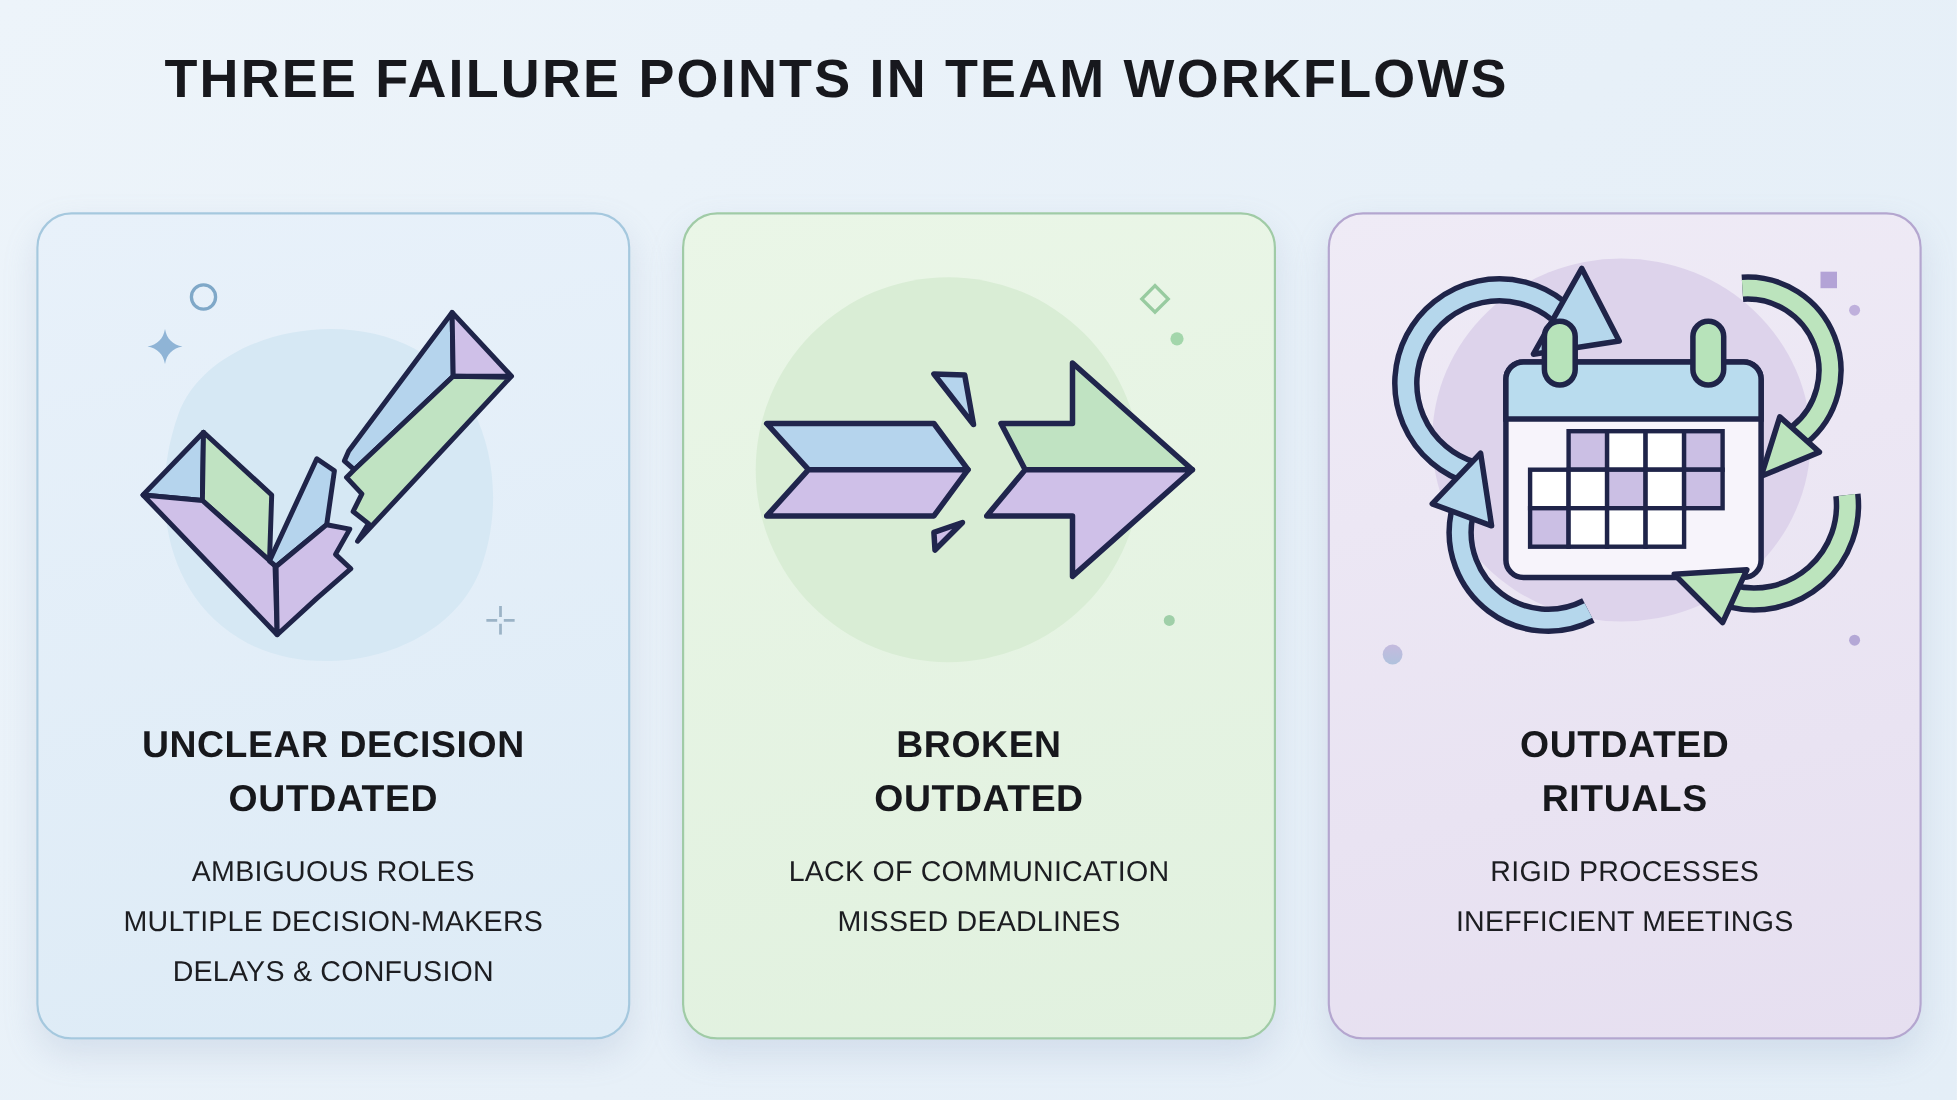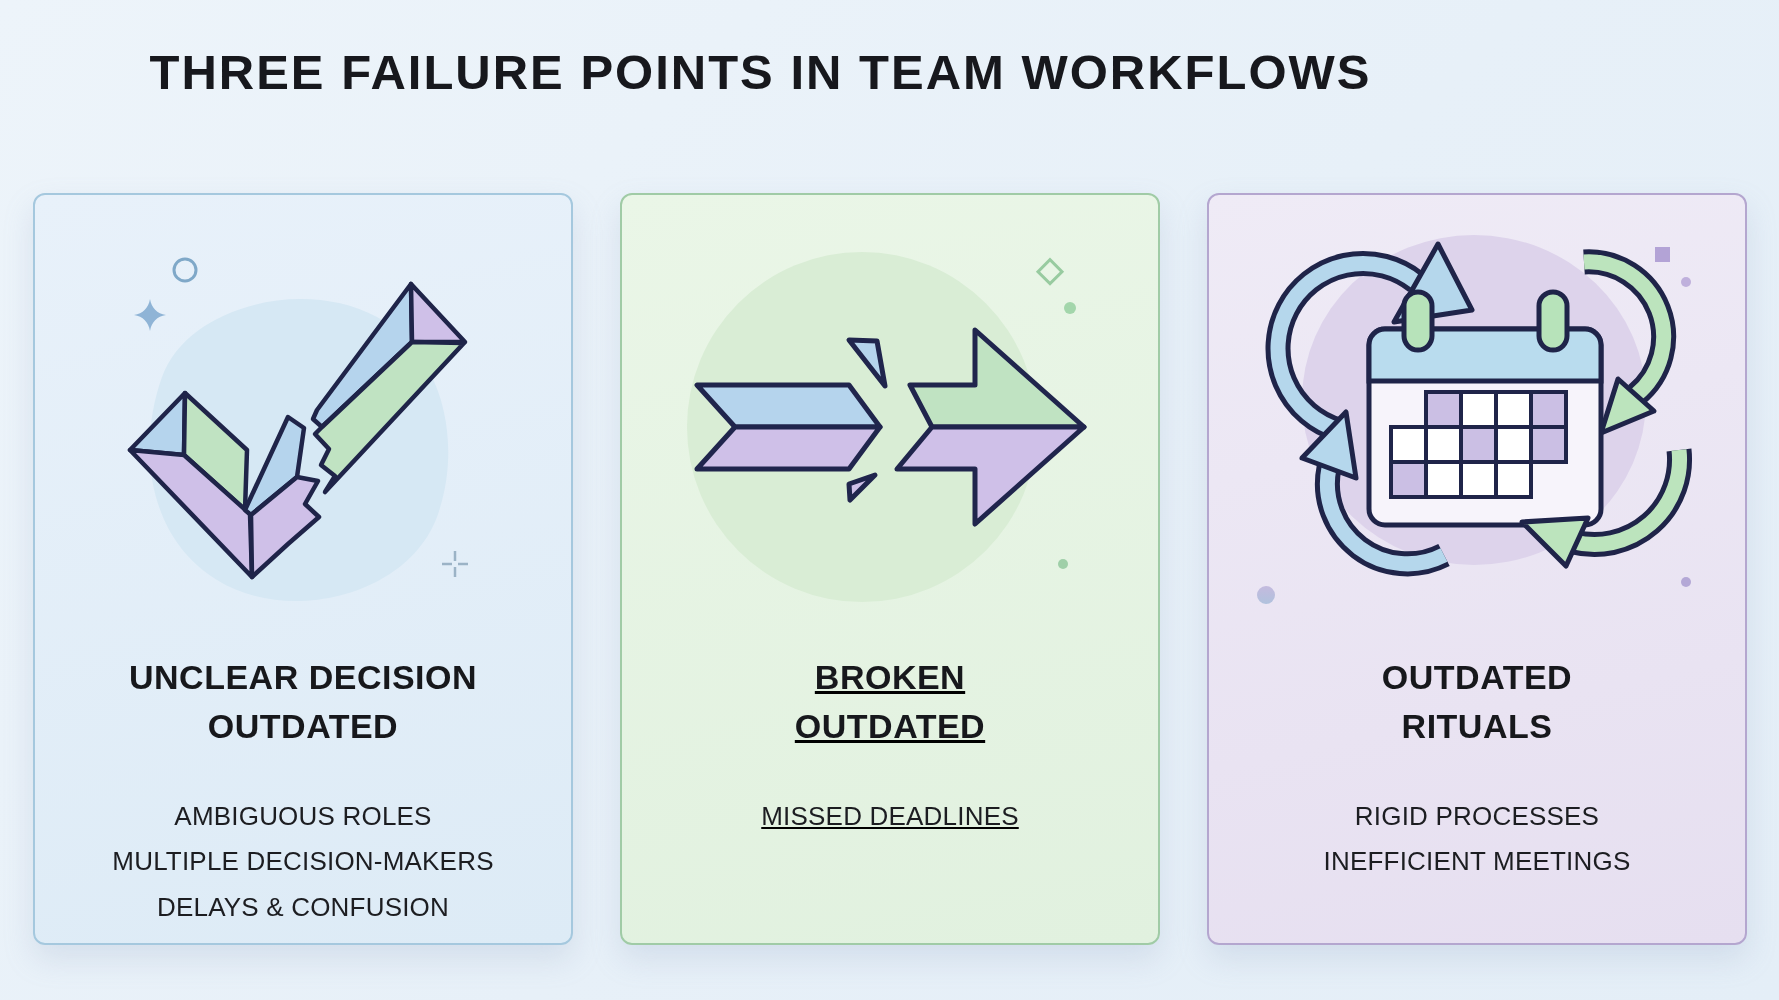--- a/index.html
+++ b/index.html
@@ -7,37 +7,37 @@
     width:1779px;height:1000px;overflow:hidden;position:relative;
     background:linear-gradient(135deg,#edf4fa 0%,#e7f0f8 55%,#e4eef7 100%);
     font-family:"Liberation Sans",sans-serif;
   }
   .page-title{
     position:absolute;top:44px;left:0;width:1521px;text-align:center;
     font-size:49px;font-weight:800;letter-spacing:2px;color:#17181d;
   }
   .cards{position:absolute;left:33px;top:193px;display:flex;gap:47px;}
   .card{
-    width:540px;height:752px;border-radius:12px;border:2px solid;position:relative;
+    width:540px;height:752px;border-radius:32px;border:2px solid;position:relative;
     box-shadow:0 14px 30px rgba(140,160,190,.22);overflow:hidden;box-sizing:border-box;
   }
   .card-1{background:linear-gradient(168deg,#e8f1fa 0%,#ddebf6 100%);border-color:#a5c8de;}
-  .card-2{background:linear-gradient(168deg,#eaf6e7 0%,#e1f1df 100%);border-color:#a0cba6;text-decoration:underline;}
+  .card-2{background:linear-gradient(168deg,#eaf6e7 0%,#e1f1df 100%);border-color:#a0cba6;}
   .card-3{background:linear-gradient(168deg,#efebf6 0%,#e6dff0 100%);border-color:#b4a6cf;}
   .icon-wrap{position:relative;height:452px;}
   .icon-svg{position:absolute;}
   .deco{position:absolute;}
   .dot{position:absolute;border-radius:50%;}
   .sq{position:absolute;}
   .card-title{
     text-align:center;font-size:34px;font-weight:800;letter-spacing:.5px;
     color:#17181c;line-height:1.44;margin-top:6px;
   }
   .card-items{
-    margin-top:43px;text-align:center;font-size:26px;font-weight:500;
+    margin-top:19px;text-align:center;font-size:26px;font-weight:500;
     color:#1c1d21;line-height:1.75;letter-spacing:.2px;
   }
 </style>
 </head>
 <body>
 
 <div class="page-title">THREE FAILURE POINTS IN TEAM WORKFLOWS</div>
 
 <div class="cards">
 
@@ -94,20 +94,21 @@
           <polygon points="228,180 293,180 293,125 402,222 250,222" fill="#c0e3c2"></polygon>
           <polygon points="250,222 402,222 293,319 293,264 215,264" fill="#cfc0e8"></polygon>
         </g>
       </svg>
     </div>
     <div class="card-title">
       <span>BROKEN</span><br>
       <span>OUTDATED</span>
     </div>
     <div class="card-items">
+      <div>LACK OF COMMUNICATION</div>
       <div>MISSED DEADLINES</div>
     </div>
   </div>
 
   <div class="card card-3">
     <div class="icon-wrap">
       <div class="sq" style="left:446px;top:52px;width:15px;height:15px;background:#b3a3d6"></div>
       <div class="dot" style="left:472px;top:82px;width:10px;height:10px;background:#bfb0dc"></div>
       <div class="dot" style="left:48px;top:391px;width:18px;height:18px;background:linear-gradient(180deg,#c4bade,#b0c2dd)"></div>
       <div class="dot" style="left:472px;top:382px;width:10px;height:10px;background:#b4a8d6"></div>

